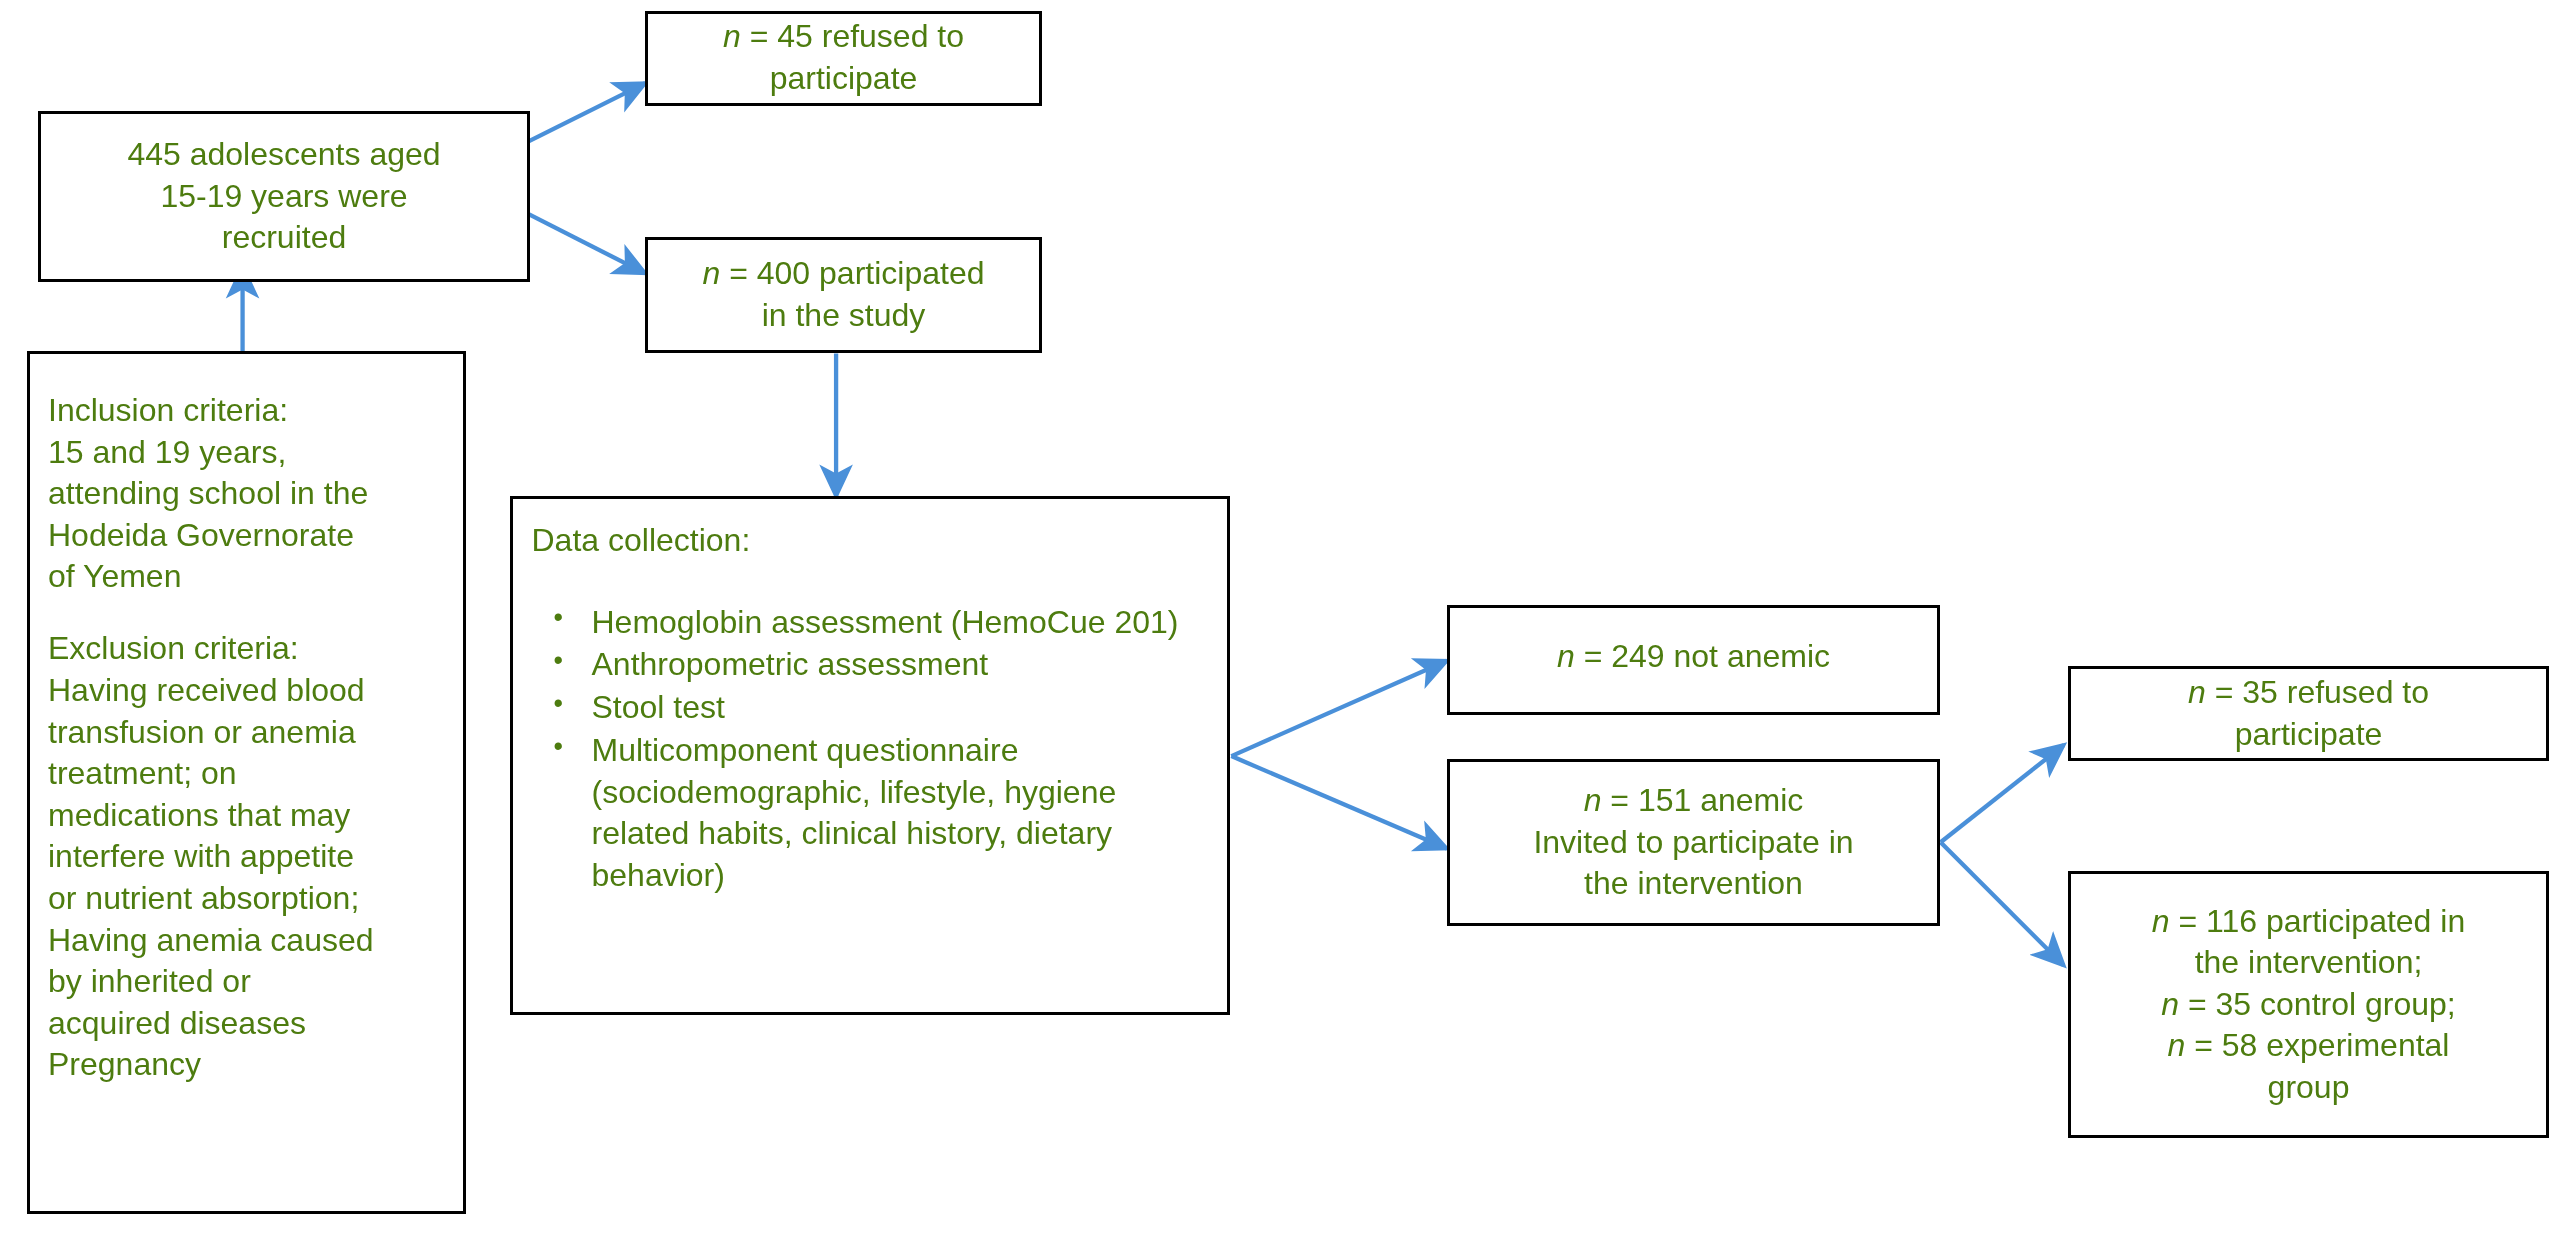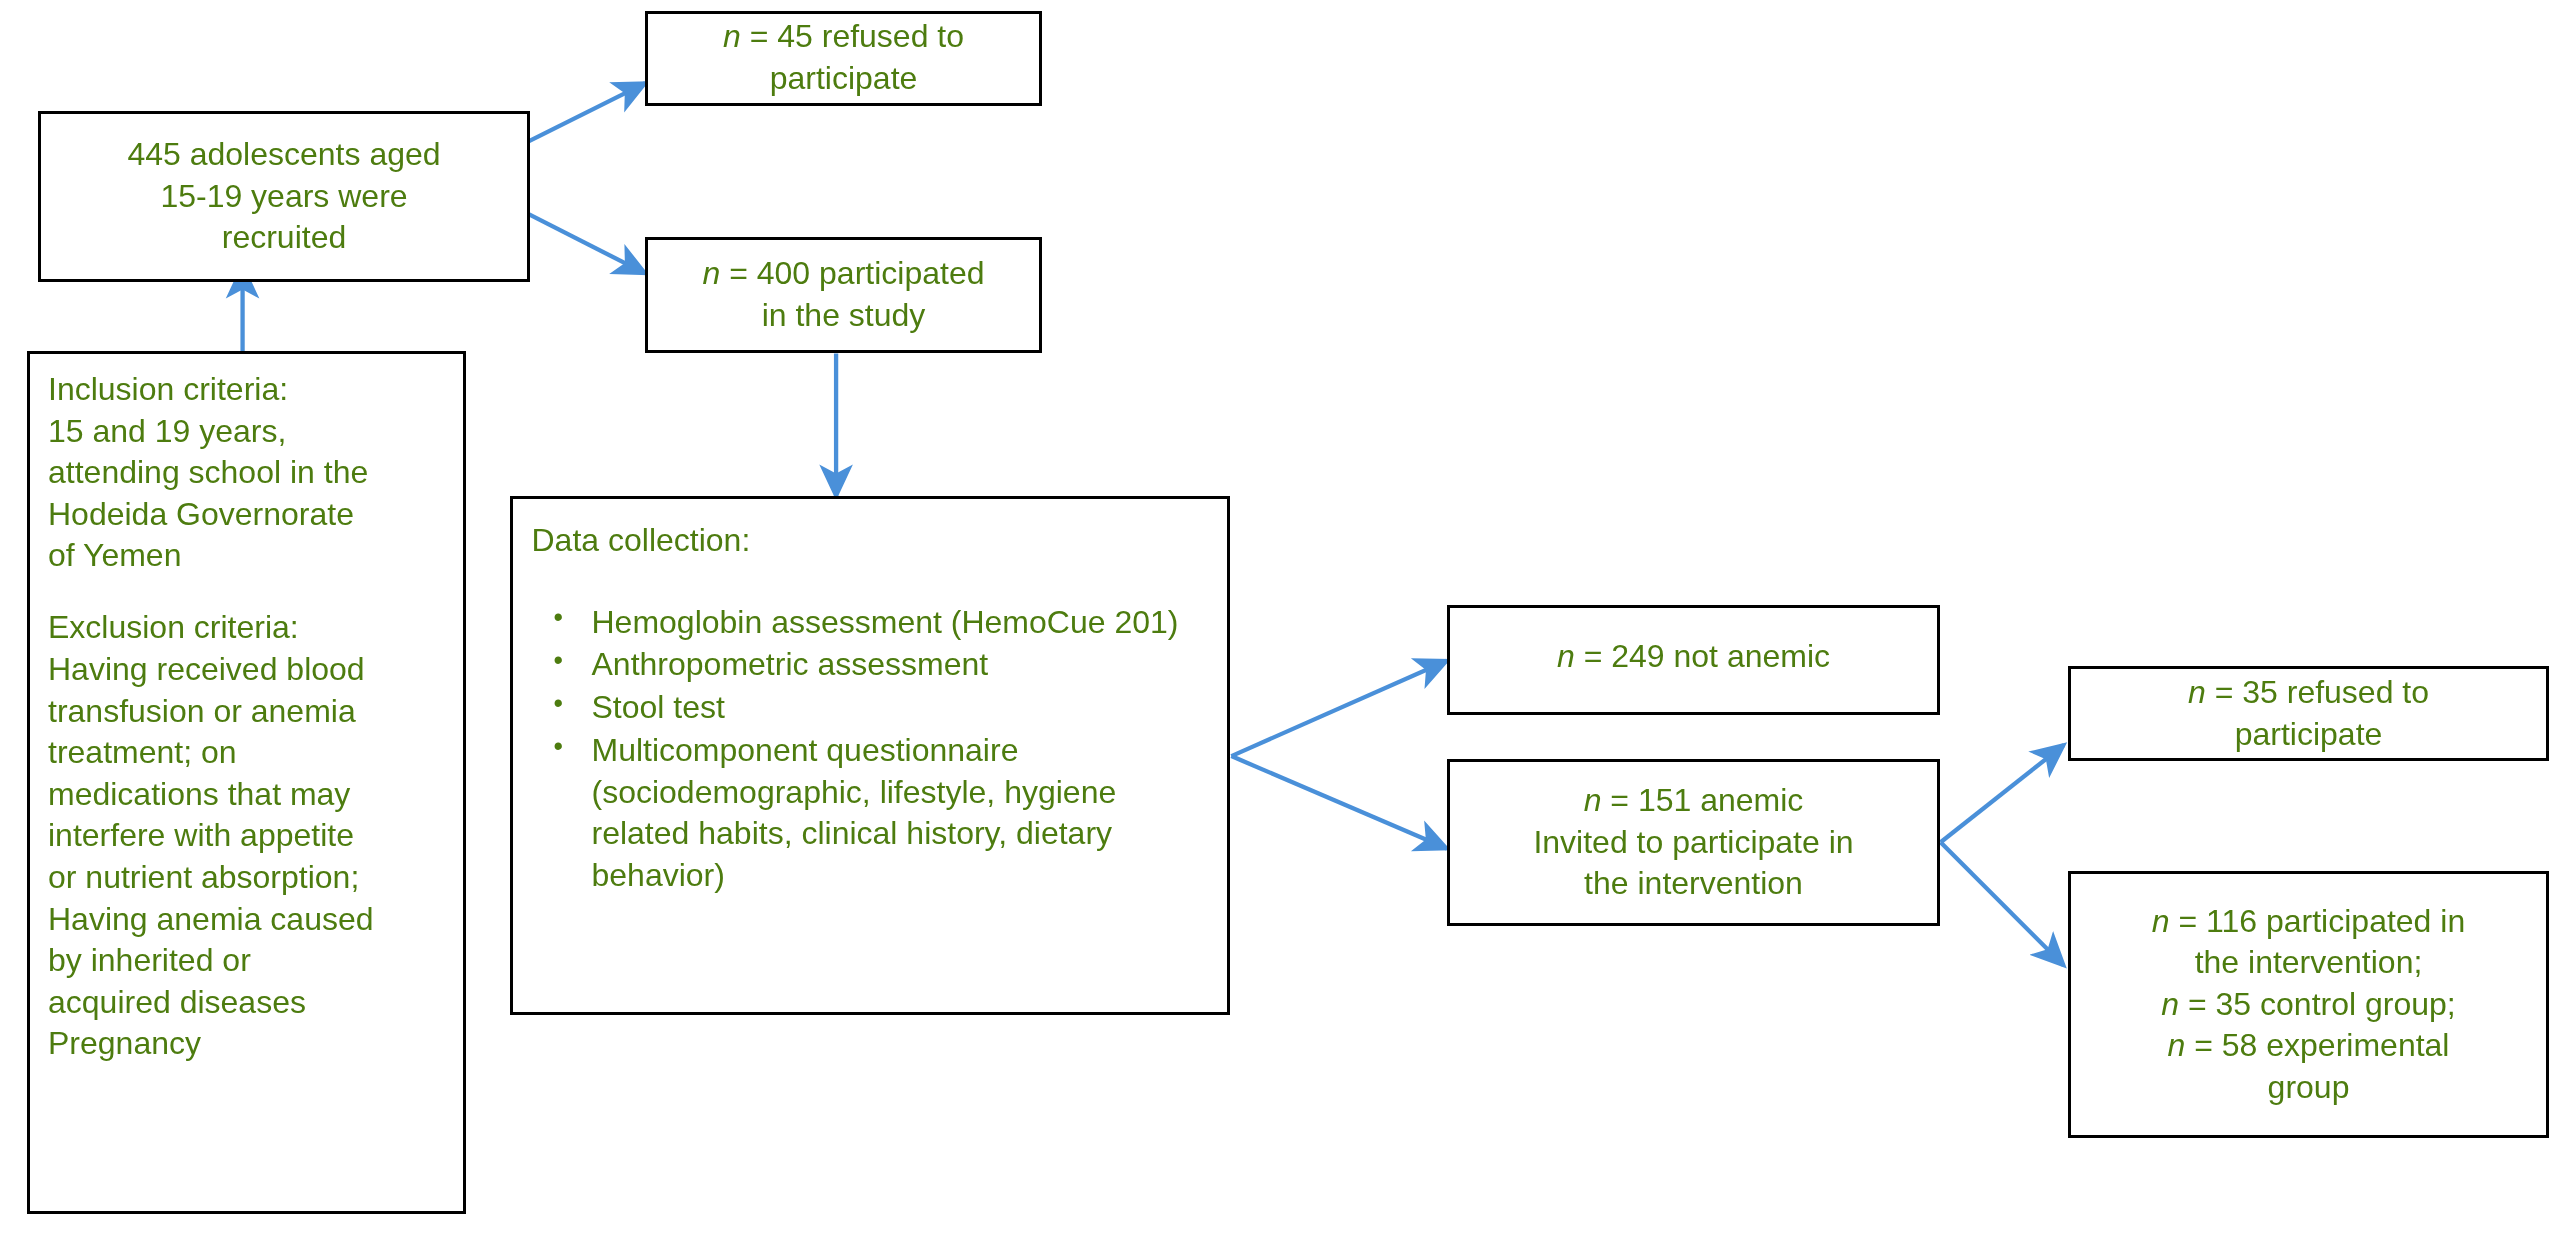--- a/index.html
+++ b/index.html
@@ -112,21 +112,21 @@
   </div>
 
   <div class="node center" style="left:645px; top:237px; width:397px; height:116px;">
     <div class="pad">
       <span class="ital">n</span><span> = 400 participated</span><br>
       <span>in the study</span>
     </div>
   </div>
 
   <div class="node leftalign" style="left:26.5px; top:351px; width:439px; height:863px; justify-content:flex-start;">
-    <div class="pad lp" style="padding-top:15px;">
+    <div class="pad lp" style="padding-top:36px;">
       <span>Inclusion criteria:</span><br>
       <span>15 and 19 years,</span><br>
       <span>attending school in the</span><br>
       <span>Hodeida Governorate</span><br>
       <span>of Yemen</span><br>
       <span class="blank">&nbsp;</span>
       <span>Exclusion criteria:</span><br>
       <span>Having received blood</span><br>
       <span>transfusion or anemia</span><br>
       <span>treatment; on</span><br>

